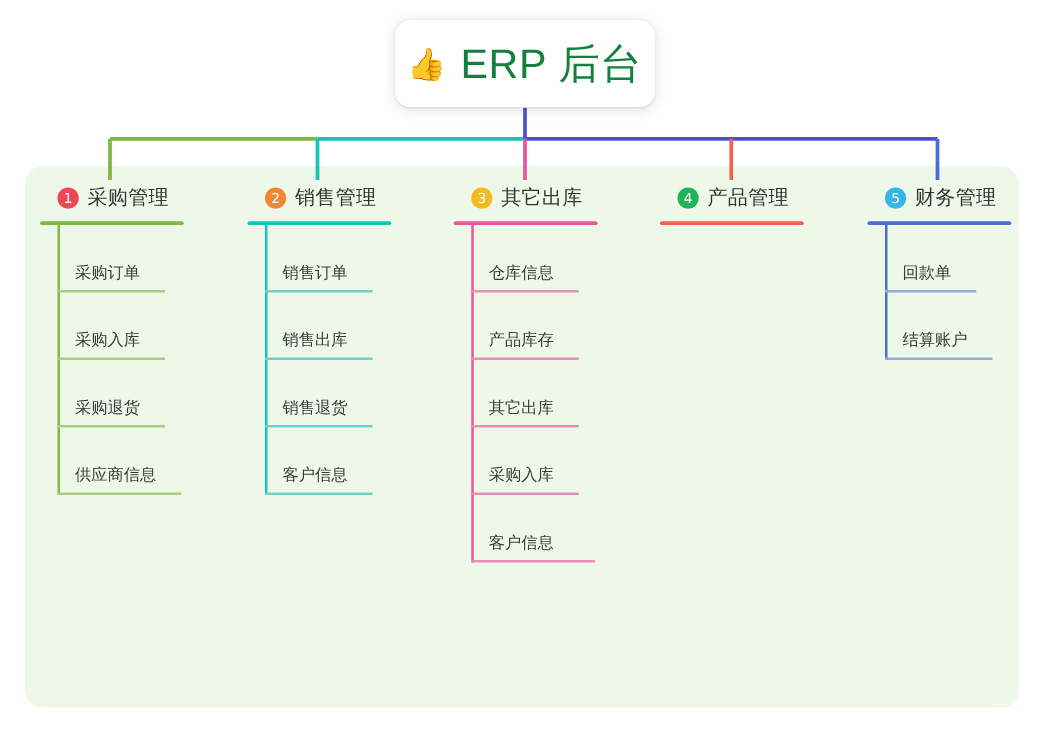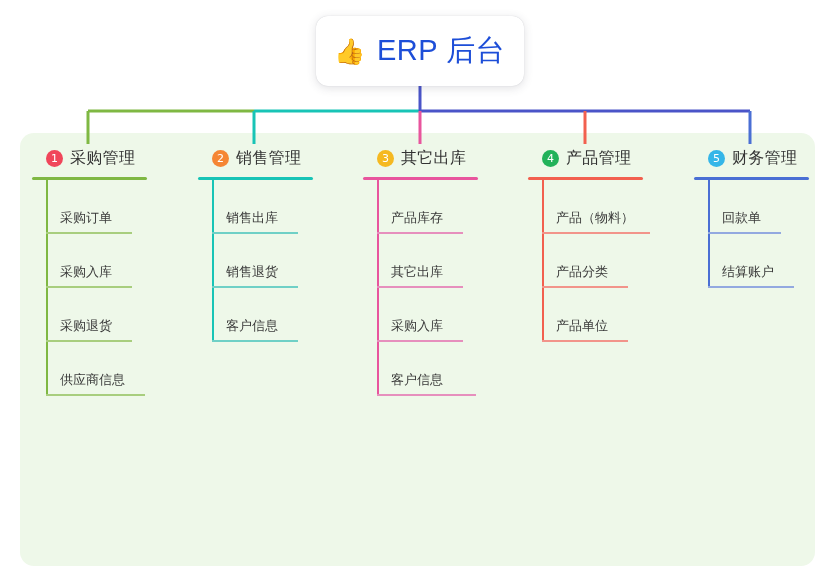--- a/index.html
+++ b/index.html
@@ -42,22 +42,22 @@
     align-items: center;
     gap: 11px;
   }
   .root-emoji {
     font-size: 25px;
     line-height: 1;
     font-family: "DejaVu Sans", sans-serif;
     color: #e8a33d;
   }
   .root-title {
-    font-size: 29px;
-    color: #1d4ed8;
+    font-size: 33px;
+    color: #15803d;
     letter-spacing: 0.5px;
     white-space: nowrap;
   }
 
   
   .canvas-panel {
     position: absolute;
     left: 20px;
     top: 133px;
     width: 795px;
@@ -202,20 +202,25 @@
       <div class="branch" style="left: 198px;">
         <div class="branch-head">
           <span class="branch-badge" style="background: rgb(245, 134, 52);">2</span>
           <span class="branch-title">销售管理</span>
         </div>
         <div class="branch-rule" style="background: rgb(24, 196, 182); width: 115px;"></div>
         <div class="leaves">
           <div class="leaf">
             <div class="leaf-spine" style="background: rgb(24, 196, 182);"></div>
             <div class="leaf-rule" style="background: rgb(111, 208, 198); width: 86px;"></div>
+            <span class="leaf-label">销售订单</span>
+          </div>
+          <div class="leaf">
+            <div class="leaf-spine" style="background: rgb(24, 196, 182);"></div>
+            <div class="leaf-rule" style="background: rgb(111, 208, 198); width: 86px;"></div>
             <span class="leaf-label">销售出库</span>
           </div>
           <div class="leaf">
             <div class="leaf-spine" style="background: rgb(24, 196, 182);"></div>
             <div class="leaf-rule" style="background: rgb(111, 208, 198); width: 86px;"></div>
             <span class="leaf-label">销售退货</span>
           </div>
           <div class="leaf">
             <div class="leaf-spine" style="background: rgb(24, 196, 182);"></div>
             <div class="leaf-rule" style="background: rgb(111, 208, 198); width: 86px;"></div>
@@ -226,20 +231,25 @@
       <div class="branch" style="left: 363px;">
         <div class="branch-head">
           <span class="branch-badge" style="background: rgb(245, 185, 33);">3</span>
           <span class="branch-title">其它出库</span>
         </div>
         <div class="branch-rule" style="background: rgb(232, 85, 157); width: 115px;"></div>
         <div class="leaves">
           <div class="leaf">
             <div class="leaf-spine" style="background: rgb(232, 85, 157);"></div>
             <div class="leaf-rule" style="background: rgb(230, 143, 189); width: 86px;"></div>
+            <span class="leaf-label">仓库信息</span>
+          </div>
+          <div class="leaf">
+            <div class="leaf-spine" style="background: rgb(232, 85, 157);"></div>
+            <div class="leaf-rule" style="background: rgb(230, 143, 189); width: 86px;"></div>
             <span class="leaf-label">产品库存</span>
           </div>
           <div class="leaf">
             <div class="leaf-spine" style="background: rgb(232, 85, 157);"></div>
             <div class="leaf-rule" style="background: rgb(230, 143, 189); width: 86px;"></div>
             <span class="leaf-label">其它出库</span>
           </div>
           <div class="leaf">
             <div class="leaf-spine" style="background: rgb(232, 85, 157);"></div>
             <div class="leaf-rule" style="background: rgb(230, 143, 189); width: 86px;"></div>
@@ -251,37 +261,20 @@
             <span class="leaf-label">客户信息</span>
           </div>
         </div>
       </div>
       <div class="branch" style="left: 528px;">
         <div class="branch-head">
           <span class="branch-badge" style="background: rgb(34, 178, 90);">4</span>
           <span class="branch-title">产品管理</span>
         </div>
         <div class="branch-rule" style="background: rgb(242, 96, 79); width: 115px;"></div>
-        <div class="leaves">
-          <div class="leaf">
-            <div class="leaf-spine" style="background: rgb(242, 96, 79);"></div>
-            <div class="leaf-rule" style="background: rgb(242, 148, 138); width: 108px;"></div>
-            <span class="leaf-label">产品（物料）</span>
-          </div>
-          <div class="leaf">
-            <div class="leaf-spine" style="background: rgb(242, 96, 79);"></div>
-            <div class="leaf-rule" style="background: rgb(242, 148, 138); width: 86px;"></div>
-            <span class="leaf-label">产品分类</span>
-          </div>
-          <div class="leaf">
-            <div class="leaf-spine" style="background: rgb(242, 96, 79);"></div>
-            <div class="leaf-rule" style="background: rgb(242, 148, 138); width: 86px;"></div>
-            <span class="leaf-label">产品单位</span>
-          </div>
-        </div>
       </div>
       <div class="branch" style="left: 694px;">
         <div class="branch-head">
           <span class="branch-badge" style="background: rgb(53, 182, 232);">5</span>
           <span class="branch-title">财务管理</span>
         </div>
         <div class="branch-rule" style="background: rgb(74, 111, 212); width: 115px;"></div>
         <div class="leaves">
           <div class="leaf">
             <div class="leaf-spine" style="background: rgb(74, 111, 212);"></div>

